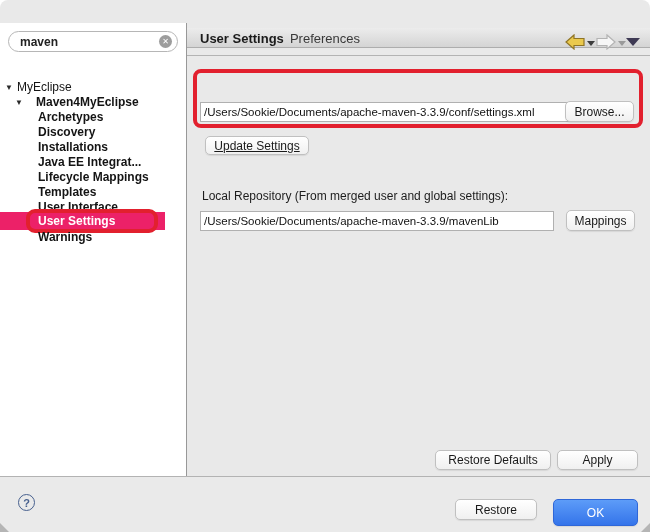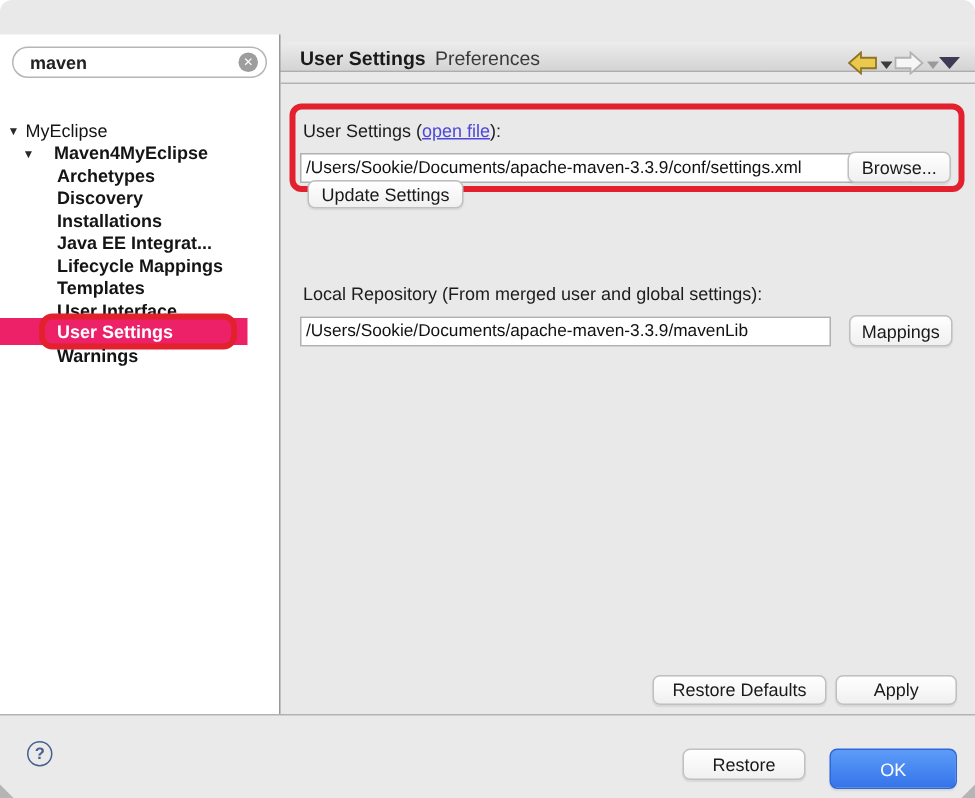--- a/index.html
+++ b/index.html
@@ -157,25 +157,24 @@
   <svg style="position:absolute; left:596px; top:34px;" width="20" height="16" viewBox="0 0 20 16">
     <path d="M11 1 L19 8 L11 15 L11 11.5 L1 11.5 L1 4.5 L11 4.5 Z" fill="#f6f6f6" stroke="#b3b3b3" stroke-width="1.2"></path>
   </svg>
   <span class="nav-caret" style="left:618px; top:41px; border-top:5px solid #9a9a9a;"></span>
   <span class="viewmenu"></span>
 
   <div class="hdivider" style="left:187px; top:55px; width:463px; height:1px;"></div>
 
   <div class="ann-ring" style="left:193px; top:69px; width:450px; height:59px; border-radius:8px;"></div>
 
-  <div class="flabel" style="left:202px; top:80px;"><span>User Settings (</span><a>open file</a><span>):</span></div>
 
   <input class="field" style="left: 200px; top: 102px; width: 408px;" value="/Users/Sookie/Documents/apache-maven-3.3.9/conf/settings.xml">
   <button class="btn" style="left:565px; top:101px; width:69px; height:21px;">Browse...</button>
-  <button class="btn" style="left:205px; top:120px; width:104px; height:19px;">Update Settings</button>
+  <button class="btn" style="left:205px; top:136px; width:104px; height:19px;text-decoration:underline;">Update Settings</button>
 
   <div class="flabel" style="left:202px; top:189px;">Local Repository (From merged user and global settings):</div>
   <input class="field" style="left: 200px; top: 211px; width: 354px;" value="/Users/Sookie/Documents/apache-maven-3.3.9/mavenLib">
   <button class="btn" style="left:566px; top:210px; width:69px; height:21px;">Mappings</button>
 
   <button class="btn" style="left:435px; top:450px; width:116px; height:20px;">Restore Defaults</button>
   <button class="btn" style="left:557px; top:450px; width:81px; height:20px;">Apply</button>
 
   <div class="footer-bg"></div>
   <div class="hdivider" style="left:0; top:476px; width:650px; height:1px;"></div>

